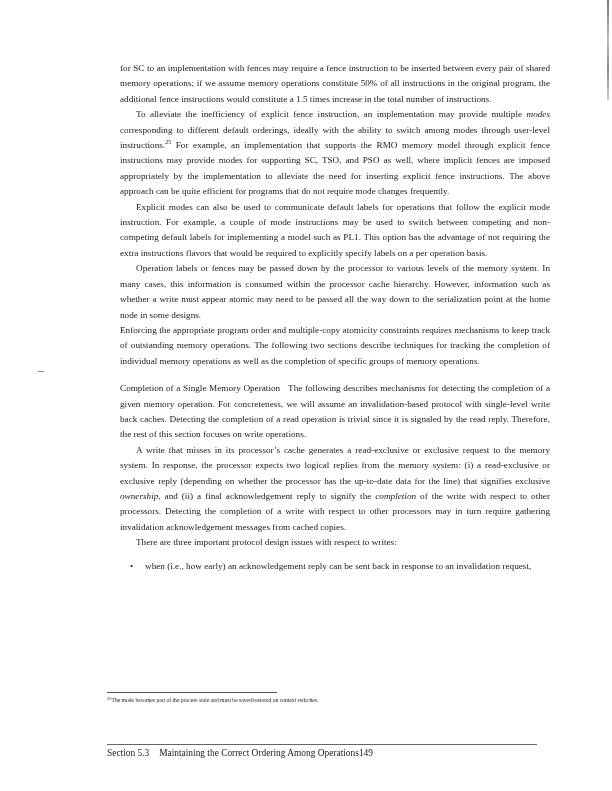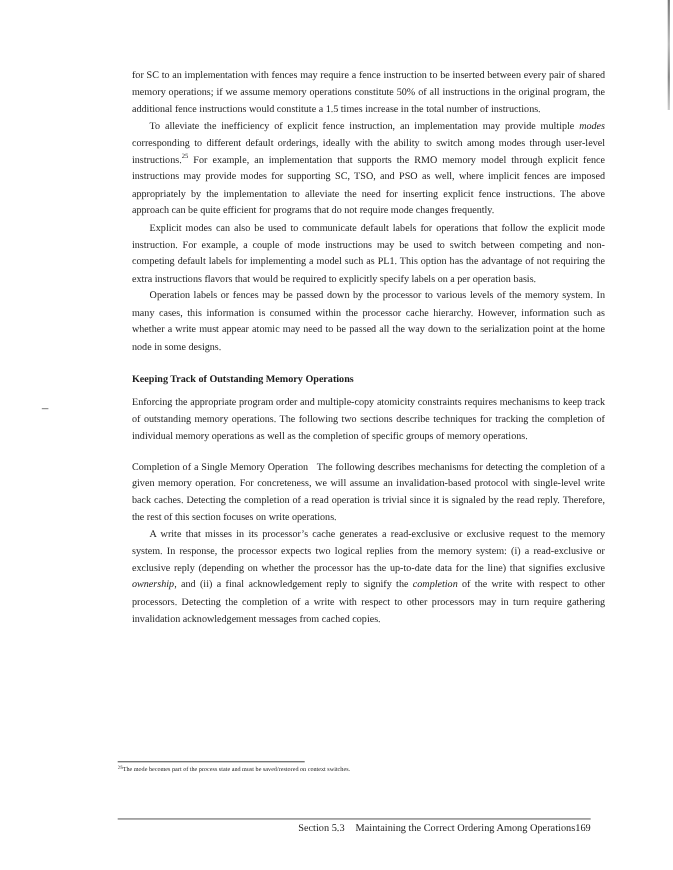--- a/index.html
+++ b/index.html
@@ -29,43 +29,46 @@
   ul.bullets li::before { content: "•"; position: absolute; left: 10px; }
   .fn-rule { position: absolute; left: 107px; top: 692px; width: 170px; height: 1px; background: #555; }
   .footnote {
     position: absolute; left: 107px; top: 696px; width: 430px;
     font-size: 5.6px; line-height: 8px;
   }
   .footnote sup { font-size: 4.5px; vertical-align: 2px; }
   .foot-rule { position: absolute; left: 107px; top: 744px; width: 430px; height: 1px; background: #666; }
   .running-footer {
     position: absolute; left: 107px; top: 748px; width: 430px;
-    font-size: 9.4px; display: flex; justify-content: flex-end;
+    font-size: 9.4px; display: flex; justify-content: flex-start;
   }
   .running-footer .sec-num { margin-right: 10px; }
 </style>
 </head>
 <body>
 
 <div class="edge-mark"></div>
 <div class="margin-dash"></div>
 
 <div class="page">
   <p>for SC to an implementation with fences may require a fence instruction to be inserted between every pair of shared memory operations; if we assume memory operations constitute 50% of all instructions in the original program, the additional fence instructions would constitute a 1.5 times increase in the total number of instructions.</p>
   <p class="indent"><span>To alleviate the inefficiency of explicit fence instruction, an implementation may provide multiple </span><em>modes</em><span> corresponding to different default orderings, ideally with the ability to switch among modes through user-level instructions.</span><sup>25</sup><span> For example, an implementation that supports the RMO memory model through explicit fence instructions may provide modes for supporting SC, TSO, and PSO as well, where implicit fences are imposed appropriately by the implementation to alleviate the need for inserting explicit fence instructions. The above approach can be quite efficient for programs that do not require mode changes frequently.</span></p>
   <p class="indent">Explicit modes can also be used to communicate default labels for operations that follow the explicit mode instruction. For example, a couple of mode instructions may be used to switch between competing and non-competing default labels for implementing a model such as PL1. This option has the advantage of not requiring the extra instructions flavors that would be required to explicitly specify labels on a per operation basis.</p>
   <p class="indent">Operation labels or fences may be passed down by the processor to various levels of the memory system. In many cases, this information is consumed within the processor cache hierarchy. However, information such as whether a write must appear atomic may need to be passed all the way down to the serialization point at the home node in some designs.</p>
-  <p class="heading">Keeping Track of Outstanding Memory Operations</p>
   <p>Enforcing the appropriate program order and multiple-copy atomicity constraints requires mechanisms to keep track of outstanding memory operations. The following two sections describe techniques for tracking the completion of individual memory operations as well as the completion of specific groups of memory operations.</p>
   <p class="section-gap"><span class="run-in">Completion of a Single Memory Operation</span>&nbsp;&nbsp;&nbsp;<span>The following describes mechanisms for detecting the completion of a given memory operation. For concreteness, we will assume an invalidation-based protocol with single-level write back caches. Detecting the completion of a read operation is trivial since it is signaled by the read reply. Therefore, the rest of this section focuses on write operations.</span></p>
   <p class="indent"><span>A write that misses in its processor’s cache generates a read-exclusive or exclusive request to the memory system. In response, the processor expects two logical replies from the memory system: (i) a read-exclusive or exclusive reply (depending on whether the processor has the up-to-date data for the line) that signifies exclusive </span><em>ownership</em><span>, and (ii) a final acknowledgement reply to signify the </span><em>completion</em><span> of the write with respect to other processors. Detecting the completion of a write with respect to other processors may in turn require gathering invalidation acknowledgement messages from cached copies.</span></p>
+  <p class="indent">There are three important protocol design issues with respect to writes:</p>
+  <ul class="bullets">
+    <li>when (i.e., how early) an acknowledgement reply can be sent back in response to an invalidation request,</li>
+  </ul>
 </div>
 
 <div class="fn-rule"></div>
 <div class="footnote">
   <sup>25</sup><span>The mode becomes part of the process state and must be saved/restored on context switches.</span>
 </div>
 
 <div class="foot-rule"></div>
 <div class="running-footer">
   <span><span class="sec-num">Section 5.3</span><span>Maintaining the Correct Ordering Among Operations</span></span>
-  <span>169</span>
+  <span>149</span>
 </div>
 
 </body></html>

